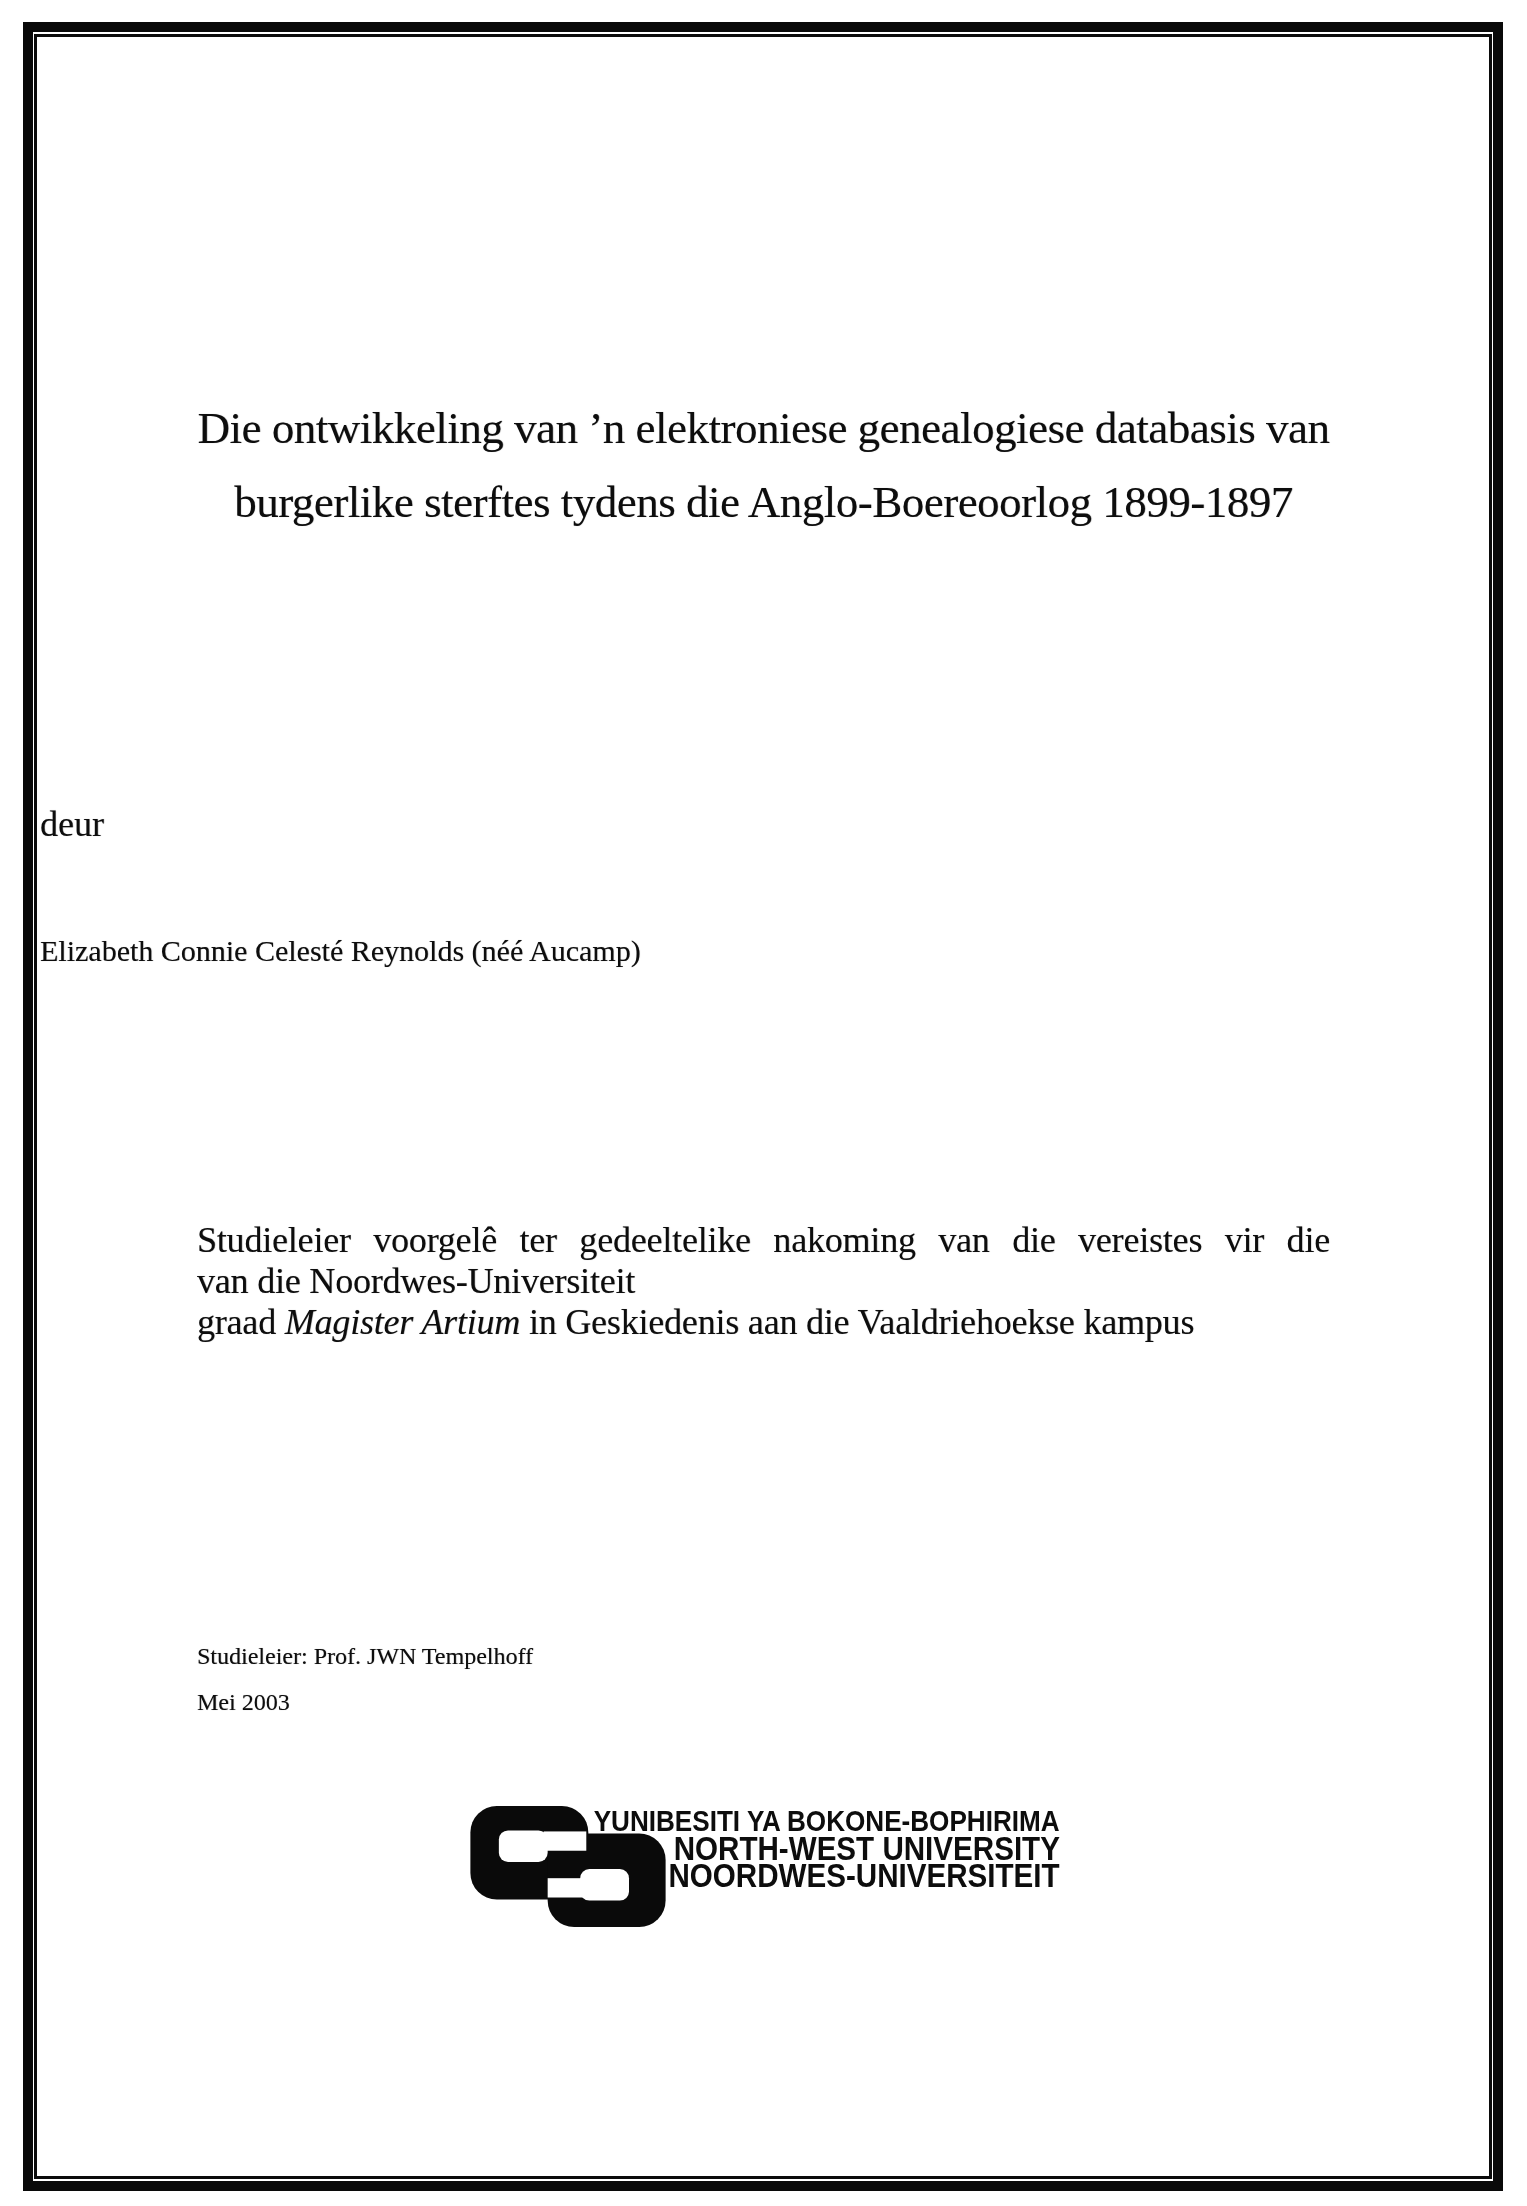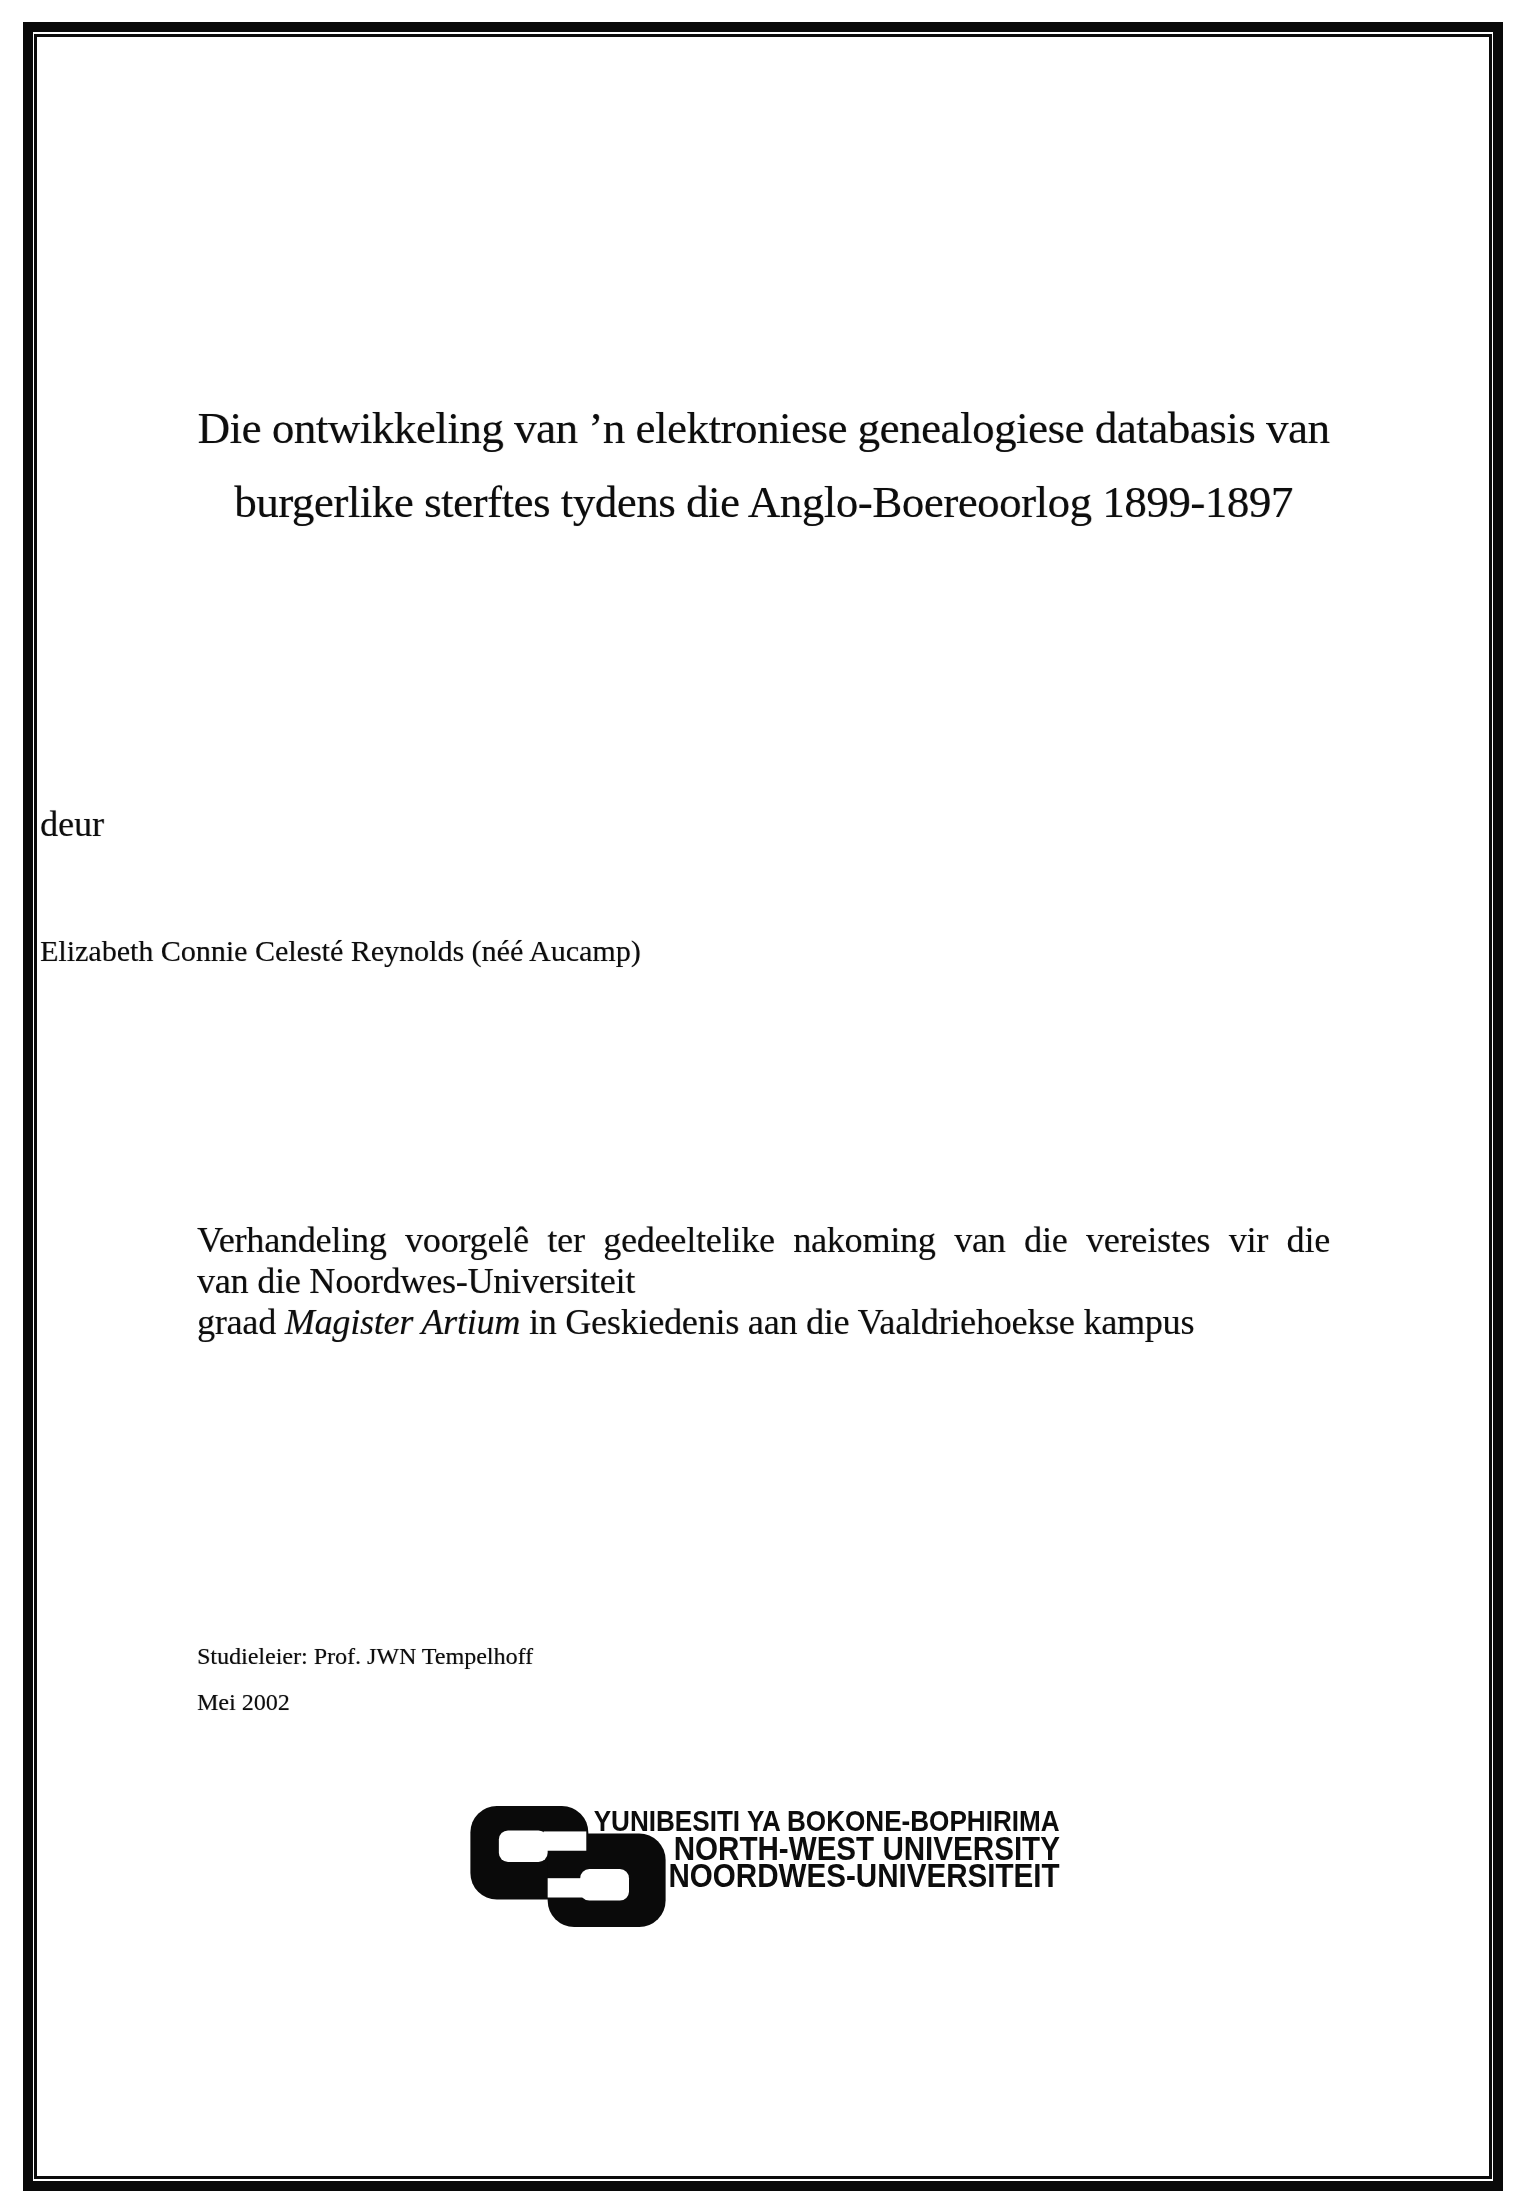--- a/index.html
+++ b/index.html
@@ -93,28 +93,28 @@
 <div class="abs title-block ink">
   <div>Die ontwikkeling van ’n elektroniese genealogiese databasis van</div>
   <div>burgerlike sterftes tydens die Anglo-Boereoorlog 1899-1897</div>
 </div>
 
 <div class="abs byline ink">deur</div>
 
 <div class="abs author-line ink">Elizabeth Connie Celesté Reynolds (néé Aucamp)</div>
 
 <div class="abs desc-block ink">
-  <div class="desc-justify">Verhandeling voorgelê ter gedeeltelike nakoming van die vereistes vir die</div>
+  <div class="desc-justify">Studieleier voorgelê ter gedeeltelike nakoming van die vereistes vir die</div>
   <div>van die Noordwes-Universiteit</div>
   <div><span>graad </span><span class="italic">Magister Artium</span><span> in Geskiedenis aan die Vaaldriehoekse kampus</span></div>
 </div>
 
 <div class="abs supervisor-block ink">
   <div>Studieleier: Prof. JWN Tempelhoff</div>
-  <div>Mei 2002</div>
+  <div>Mei 2003</div>
 </div>
 
 <div class="abs nwu-mark">
   <svg width="196" height="121" viewBox="0 0 192 119" xmlns="http://www.w3.org/2000/svg">
     <rect x="0" y="0" width="116" height="92" rx="26" fill="#0a0a0a"></rect>
     <rect x="76" y="27" width="116" height="92" rx="26" fill="#0a0a0a"></rect>
     <rect x="28" y="24" width="48" height="31" rx="9" fill="#ffffff"></rect>
     <rect x="72" y="25" width="42" height="19" fill="#ffffff"></rect>
     <rect x="108" y="62" width="48" height="31" rx="9" fill="#ffffff"></rect>
     <rect x="76" y="71" width="36" height="19" fill="#ffffff"></rect>

